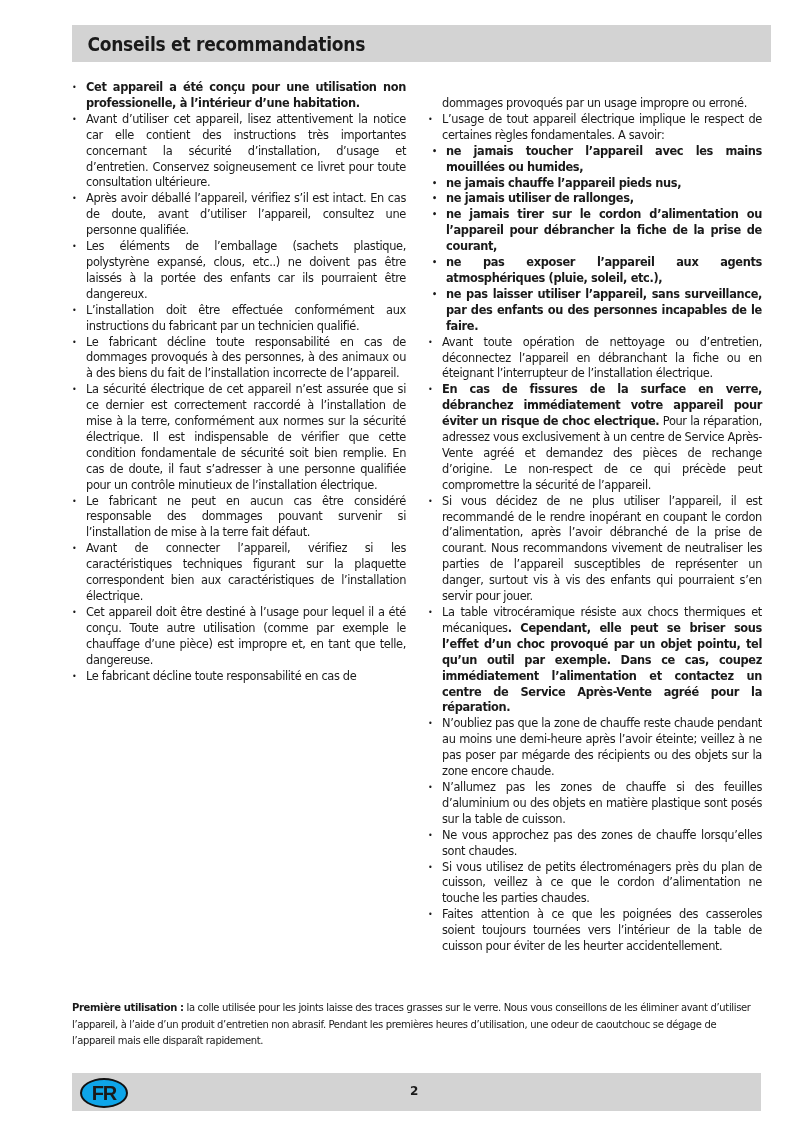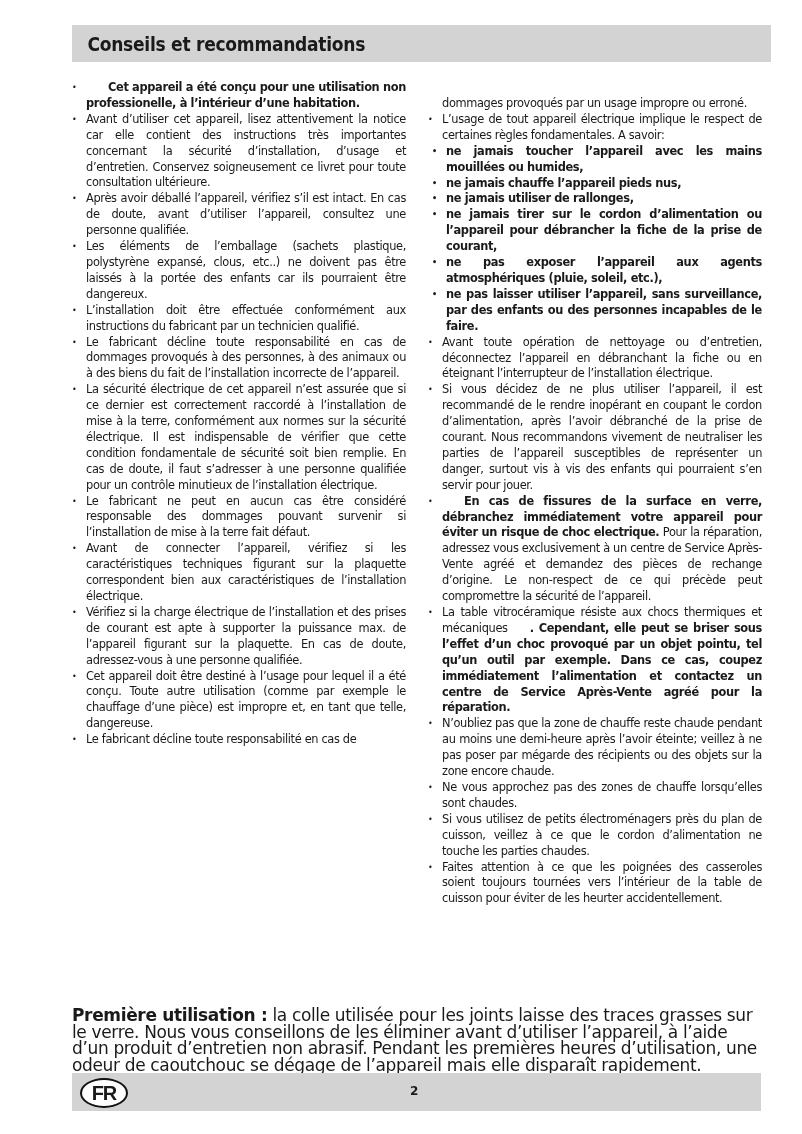--- a/index.html
+++ b/index.html
@@ -12,28 +12,28 @@
   .col { position:absolute; top:80px; font-size:11.4px; line-height:15.9px; letter-spacing:-0.35px; }
   .col.left { left:72px; width:334px; }
   .col.right { left:428px; width:334px; }
   .col ul { list-style:none; margin:0; padding:0; }
   .col li { position:relative; padding-left:14px; text-align:justify; }
   .col li::before { content:"\2022"; position:absolute; left:0; top:0; font-size:8px; }
   .col li.cont { padding-left:14px;margin-top:16px; }
   .col li.cont::before { content:""; }
   .sub { padding-left:18px !important; text-align:justify;font-weight:bold; }
   .sub::before { left:4px !important; }
-  .col b { font-weight:bold;margin-left:22px; }
-  .first-use { position:absolute; left:72px; top:990px; width:690px; font-size:17px;
+  .col b { font-weight:bold; }
+  .first-use { position:absolute; left:72px; top:990px; width:690px; font-size:10px;
                line-height:16.5px; letter-spacing:-0.35px; }
   .first-use b { font-weight:bold; }
   .footer-bar { position:absolute; left:72px; top:1073px; width:689px; height:38px;
                 background:#d3d3d3; }
   .fr-badge { position:absolute; left:8px; top:5px; width:44px; height:26px;
-              border:2px solid #111; border-radius:50%; background:#ffffff;
+              border:2px solid #111; border-radius:50%; background:#0ea5e9;
               display:flex; align-items:center; justify-content:center;
               font-family:"Liberation Sans", sans-serif; font-weight:bold; font-size:20px; letter-spacing:-1px; }
   .page-number { position:absolute; left:338px; top:11px; font-weight:bold; font-size:12px; }
 </style>
 </head>
 <body>
 
 <div class="header-bar">
   <h1>Conseils et recommandations</h1>
 </div>
@@ -42,45 +42,45 @@
   <ul>
     <li><b>Cet appareil a été conçu pour une utilisation non professionelle, à l’intérieur d’une habitation.</b></li>
     <li>Avant d’utiliser cet appareil, lisez attentivement la notice car elle contient des instructions très importantes concernant la sécurité d’installation, d’usage et d’entretien. Conservez soigneusement ce livret pour toute consultation ultérieure.</li>
     <li>Après avoir déballé l’appareil, vérifiez s’il est intact. En cas de doute, avant d’utiliser l’appareil, consultez une personne qualifiée.</li>
     <li>Les éléments de l’emballage (sachets plastique, polystyrène expansé, clous, etc..) ne doivent pas être laissés à la portée des enfants car ils pourraient être dangereux.</li>
     <li>L’installation doit être effectuée conformément aux instructions du fabricant par un technicien qualifié.</li>
     <li>Le fabricant décline toute responsabilité en cas de dommages provoqués à des personnes, à des animaux ou à des biens du fait de l’installation incorrecte de l’appareil.</li>
     <li>La sécurité électrique de cet appareil n’est assurée que si ce dernier est correctement raccordé à l’installation de mise à la terre, conformément aux normes sur la sécurité électrique. Il est indispensable de vérifier que cette condition fondamentale de sécurité soit bien remplie. En cas de doute, il faut s’adresser à une personne qualifiée pour un contrôle minutieux de l’installation électrique.</li>
     <li>Le fabricant ne peut en aucun cas être considéré responsable des dommages pouvant survenir si l’installation de mise à la terre fait défaut.</li>
     <li>Avant de connecter l’appareil, vérifiez si les caractéristiques techniques figurant sur la plaquette correspondent bien aux caractéristiques de l’installation électrique.</li>
-    <li>Vérifiez si la charge électrique de l’installation et des prises de courant est apte à supporter la puissance max. de l’appareil figurant sur la plaquette. En cas de doute, adressez-vous à une personne qualifiée.</li>
     <li>Cet appareil doit être destiné à l’usage pour lequel il a été conçu. Toute autre utilisation (comme par exemple le chauffage d’une pièce) est impropre et, en tant que telle, dangereuse.</li>
     <li>Le fabricant décline toute responsabilité en cas de</li>
   </ul>
 </div>
 
 <div class="col right">
   <ul>
     <li class="cont">dommages provoqués par un usage impropre ou erroné.</li>
     <li>
       <span>L’usage de tout appareil électrique implique le respect de certaines règles fondamentales. A savoir:</span>
       <ul style="margin-left:-14px;">
         <li class="sub">ne jamais toucher l’appareil avec les mains mouillées ou humides,</li>
         <li class="sub">ne jamais chauffe l’appareil pieds nus,</li>
         <li class="sub">ne jamais utiliser de rallonges,</li>
         <li class="sub">ne jamais tirer sur le cordon d’alimentation ou l’appareil pour débrancher la fiche de la prise de courant,</li>
         <li class="sub">ne pas exposer l’appareil aux agents atmosphériques (pluie, soleil, etc.),</li>
         <li class="sub">ne pas laisser utiliser l’appareil, sans surveillance, par des enfants ou des personnes incapables de le faire.</li>
       </ul>
     </li>
     <li>Avant toute opération de nettoyage ou d’entretien, déconnectez l’appareil en débranchant la fiche ou en éteignant l’interrupteur de l’installation électrique.</li>
+    <li><b>En cas de fissures de la surface en verre, débranchez immédiatement votre appareil pour éviter un risque de choc electrique.</b><span> Pour la réparation, adressez vous exclusivement à un centre de Service Après-Vente agréé et demandez des pièces de rechange d’origine. Le non-respect de ce qui précède peut compromettre la sécurité de l’appareil.</span></li>
     <li>Si vous décidez de ne plus utiliser l’appareil, il est recommandé de le rendre inopérant en coupant le cordon d’alimentation, après l’avoir débranché de la prise de courant. Nous recommandons vivement de neutraliser les parties de l’appareil susceptibles de représenter un danger, surtout vis à vis des enfants qui pourraient s’en servir pour jouer.</li>
-    <li><b>En cas de fissures de la surface en verre, débranchez immédiatement votre appareil pour éviter un risque de choc electrique.</b><span> Pour la réparation, adressez vous exclusivement à un centre de Service Après-Vente agréé et demandez des pièces de rechange d’origine. Le non-respect de ce qui précède peut compromettre la sécurité de l’appareil.</span></li>
     <li><span>La table vitrocéramique résiste aux chocs thermiques et mécaniques</span><b>. Cependant, elle peut se briser sous l’effet d’un choc provoqué par un objet pointu, tel qu’un outil par exemple. Dans ce cas, coupez immédiatement l’alimentation et contactez un centre de Service Après-Vente agréé pour la réparation.</b></li>
     <li>N’oubliez pas que la zone de chauffe reste chaude pendant au moins une demi-heure après l’avoir éteinte; veillez à ne pas poser par mégarde des récipients ou des objets sur la zone encore chaude.</li>
+    <li>N’allumez pas les zones de chauffe si des feuilles d’aluminium ou des objets en matière plastique sont posés sur la table de cuisson.</li>
     <li>Ne vous approchez pas des zones de chauffe lorsqu’elles sont chaudes.</li>
     <li>Si vous utilisez de petits électroménagers près du plan de cuisson, veillez à ce que le cordon d’alimentation ne touche les parties chaudes.</li>
     <li>Faites attention à ce que les poignées des casseroles soient toujours tournées vers l’intérieur de la table de cuisson pour éviter de les heurter accidentellement.</li>
   </ul>
 </div>
 
 <p class="first-use">
   <b>Première utilisation :</b><span> la colle utilisée pour les joints laisse des traces grasses sur le verre. Nous vous conseillons de les éliminer avant d’utiliser l’appareil, à l’aide d’un produit d’entretien non abrasif. Pendant les premières heures d’utilisation, une odeur de caoutchouc se dégage de l’appareil mais elle disparaît rapidement.</span>
 </p>
 

